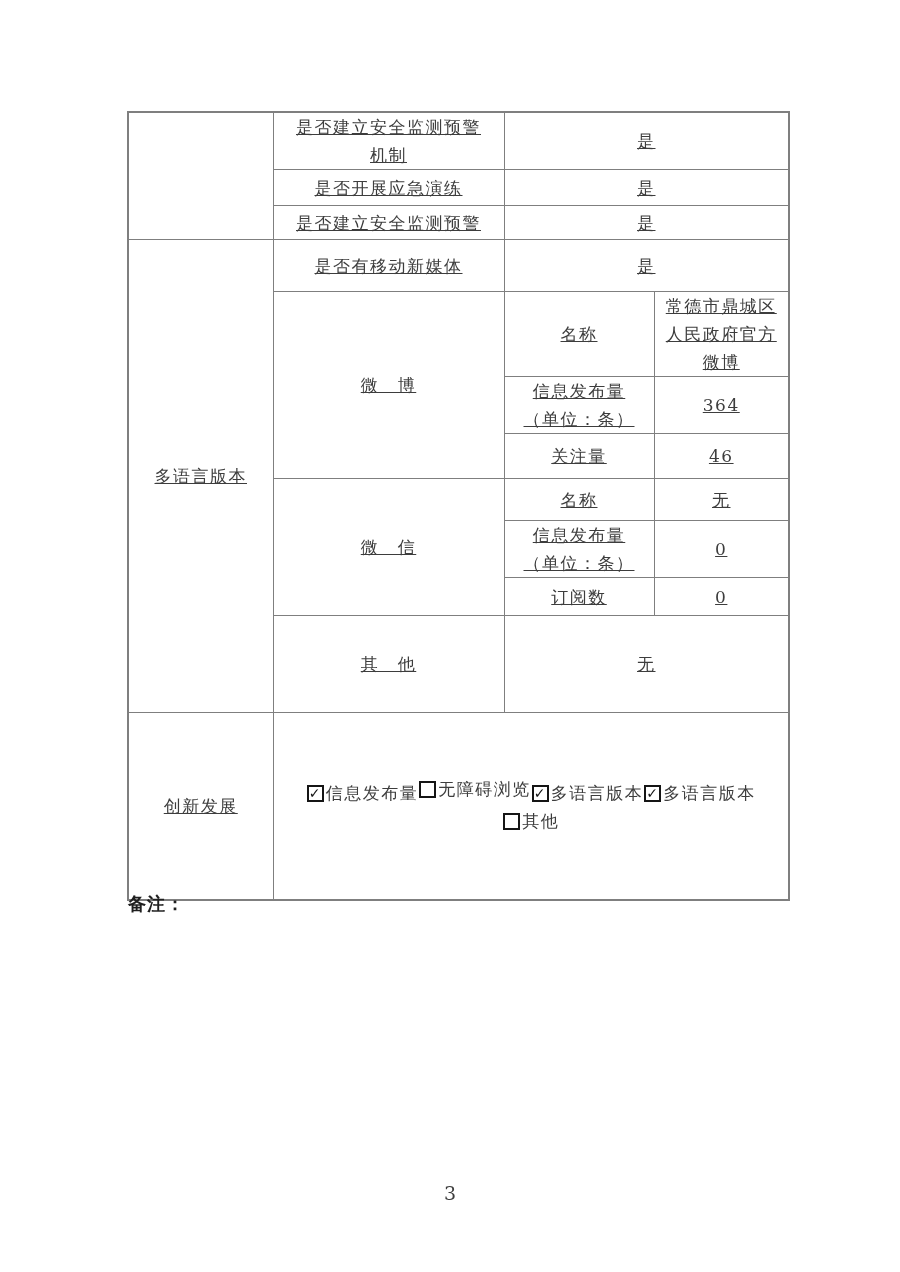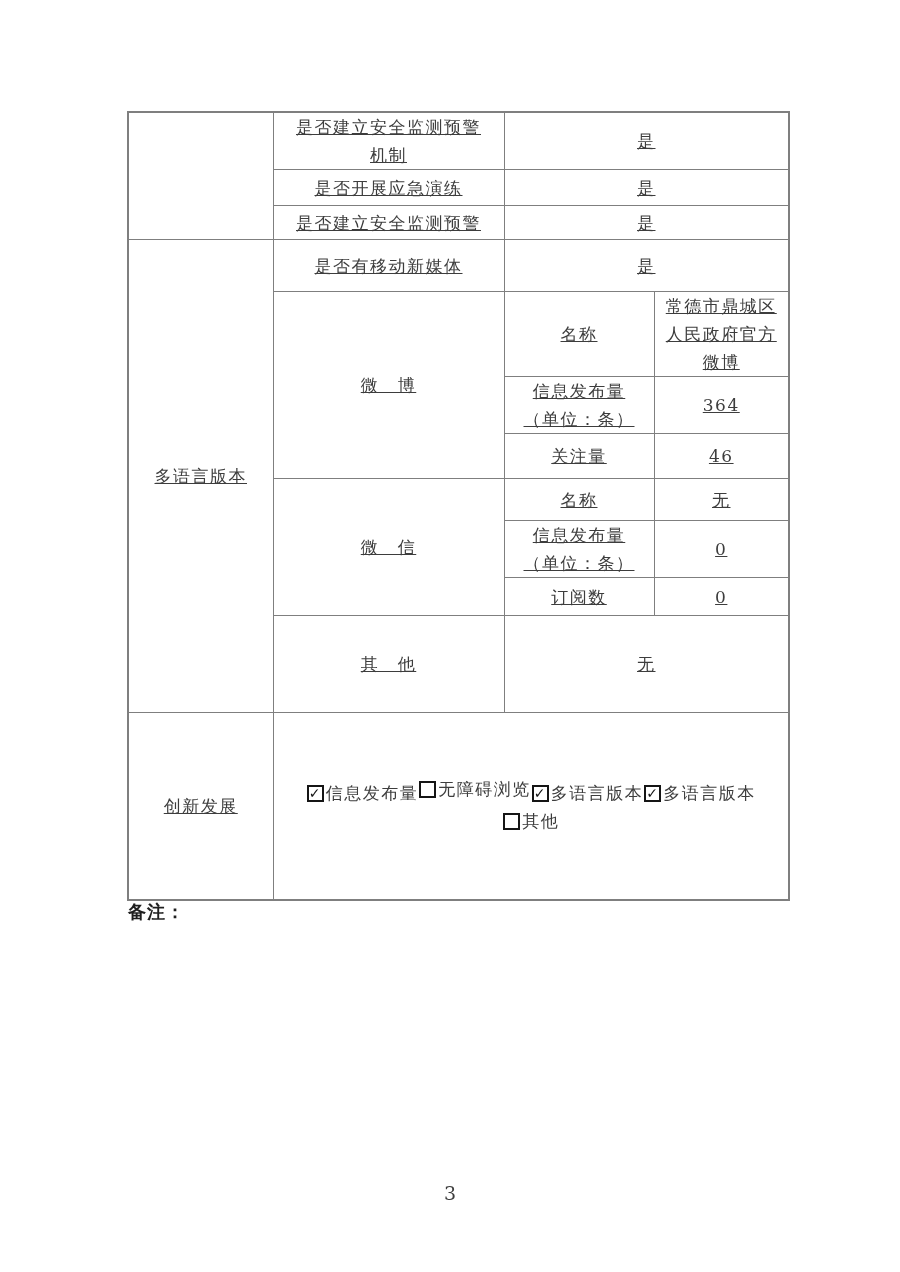--- a/index.html
+++ b/index.html
@@ -47,21 +47,20 @@
     font-family:"DejaVu Sans","Liberation Sans",sans-serif;
     position:relative; top:1px;
   }
   .notes {
     position:absolute;
     left:128px; top:892px;
     font-size:18px;
     font-weight:bold;
     letter-spacing:1px;
     color:#1f1f1f;
-    margin-top:8px;
   }
   .page-number {
     position:absolute;
     left:0; top:1182px;
     width:900px;
     text-align:center;
     font-size:19px;
     color:#3d3d3d;
   }
 </style>

